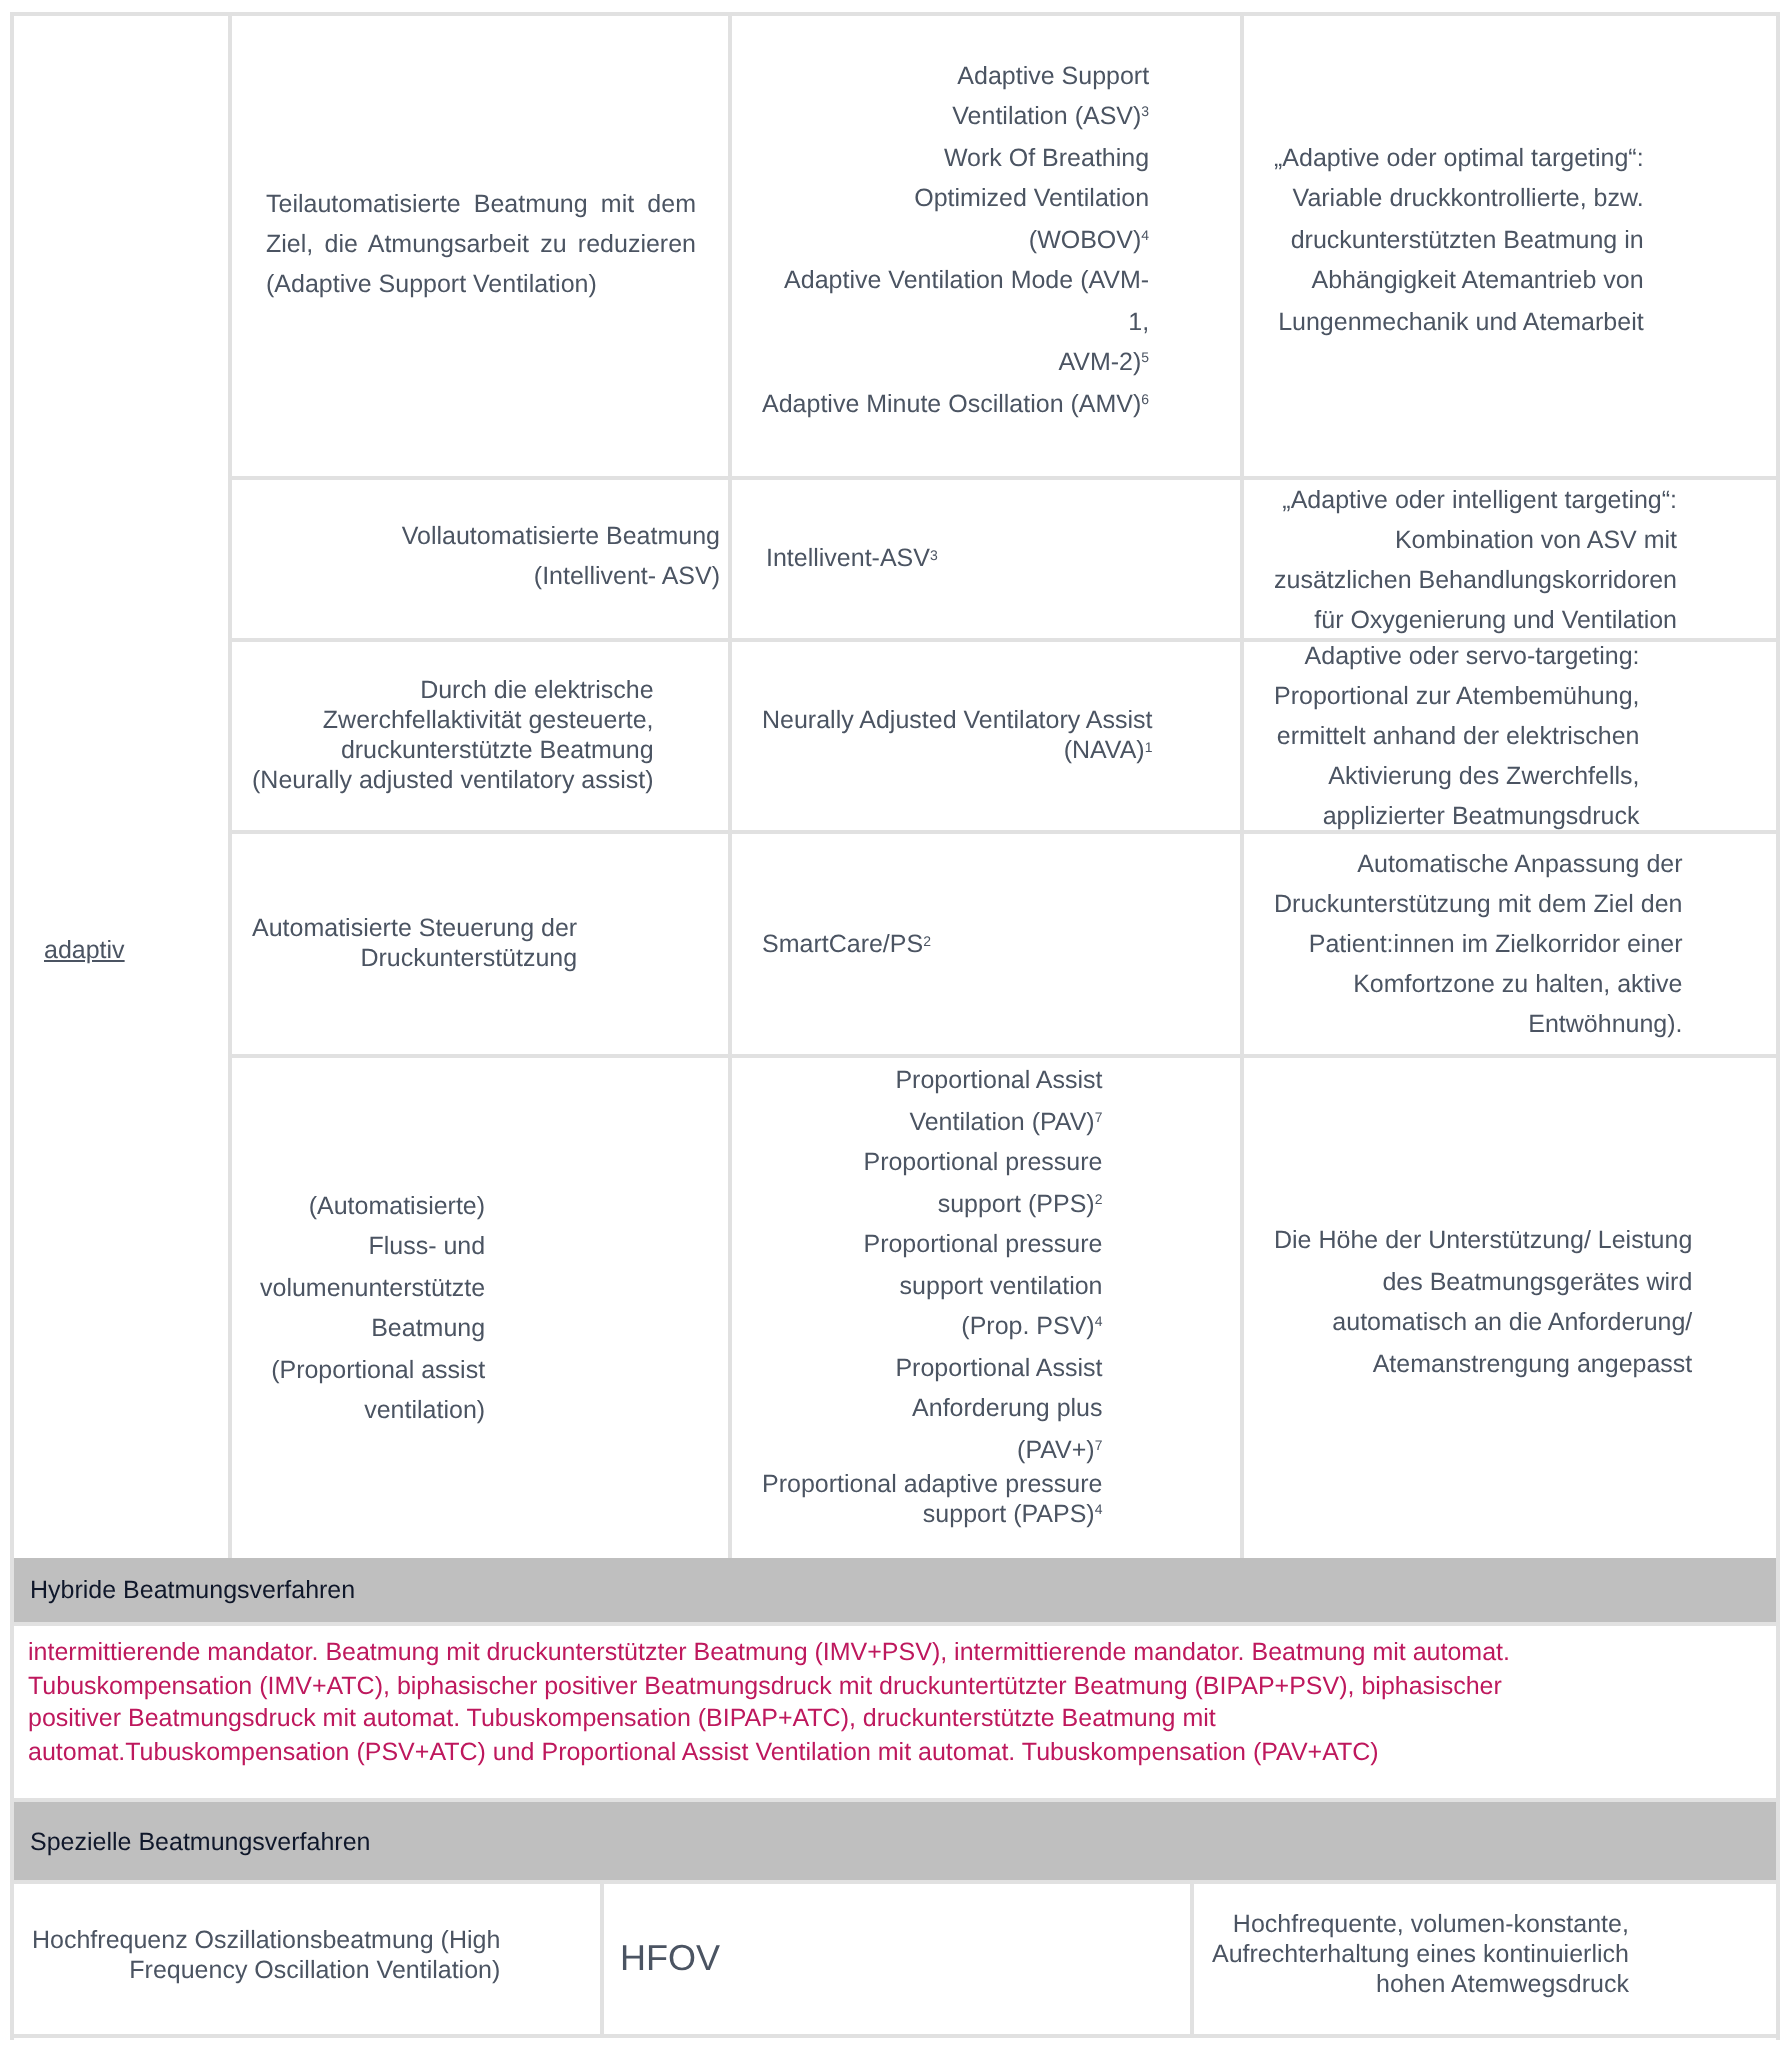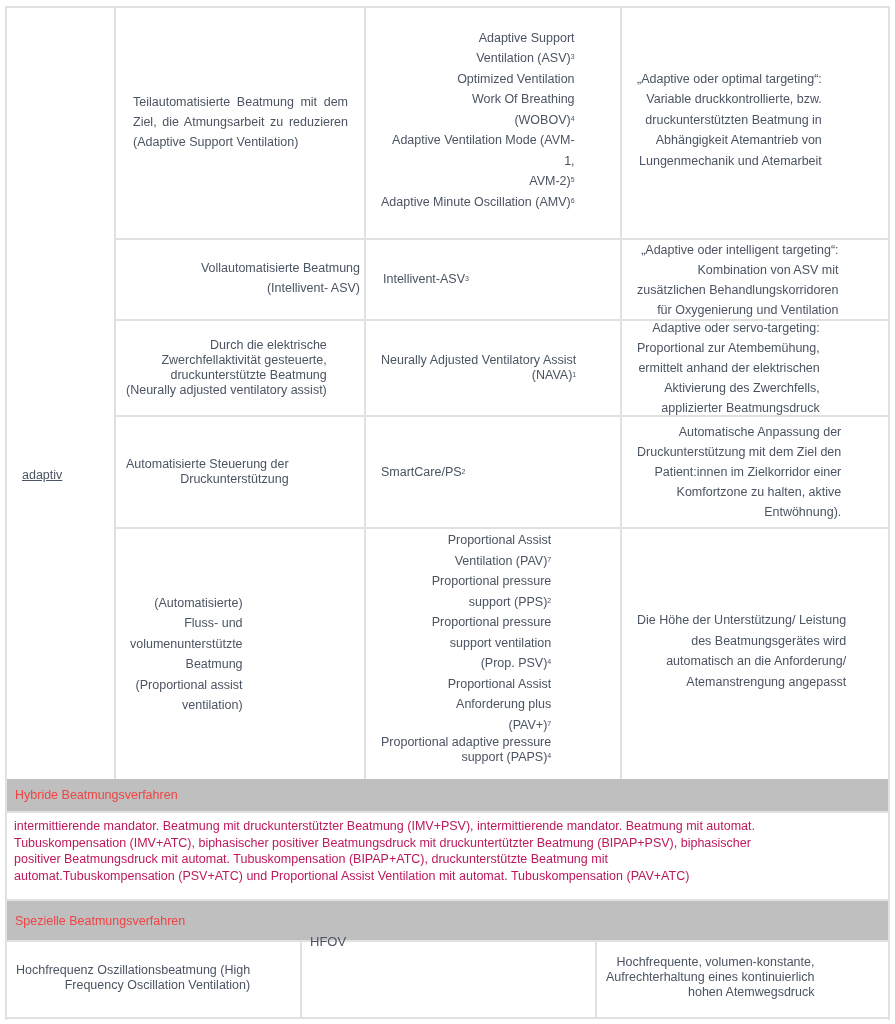--- a/index.html
+++ b/index.html
@@ -7,21 +7,21 @@
          font-family: "Liberation Sans", sans-serif; color: #4b5462; font-size: 12.5px; }
   .abs { position: absolute; box-sizing: border-box; }
   .vline { position: absolute; width: 2px; background: #e1e1e1; }
   .hline { position: absolute; height: 2px; background: #e1e1e1; }
   .cell { position: absolute; box-sizing: border-box; display: flex; align-items: center; line-height: 15px; text-align: right; }
   .cell .txt { white-space: pre-line; }
   .lh20 { line-height: 20.5px; }
   .justify { text-align: justify; text-align-last: left; }
   sup { font-size: 7px; vertical-align: top; position: relative; top: -1px; }
   .grayband { position: absolute; background: #bfbfbf; }
-  .bandtxt { position: absolute; line-height: 15px; color: #ef4444; }
+  .bandtxt { position: absolute; line-height: 15px; color: #0f172a; }
 </style>
 </head>
 <body>
 
 <div>
 
   <div class="hline" style="left:5px; top:6px; width:885px;"></div>
   <div class="vline" style="left:5px; top:6px; height:1014px;"></div>
   <div class="vline" style="left:888px; top:6px; height:1014px;"></div>
   <div class="hline" style="left:5px; top:1017px; width:885px;"></div>
@@ -39,22 +39,22 @@
     <span class="txt">adaptiv</span>
   </div>
 
   <div class="cell justify" style="left:116px; top:8px; width:248px; height:230px; padding:0 16px 2px 17px; line-height:20px;">
     <span class="txt" style="white-space:normal;">Teilautomatisierte Beatmung mit dem Ziel, die Atmungsarbeit zu reduzieren (Adaptive Support Ventilation)</span>
   </div>
   <div class="cell" style="left:366px; top:8px; width:254px; height:230px; padding:0 10px 6px 15px;">
     <div class="modes lh20">
         <div><span>Adaptive Support</span></div>
         <div><span>Ventilation (ASV)</span><sup>3</sup></div>
+        <div><span>Work Of Breathing</span></div>
         <div><span>Optimized Ventilation</span></div>
-        <div><span>Work Of Breathing</span></div>
         <div><span>(WOBOV)</span><sup>4</sup></div>
         <div><span>Adaptive Ventilation Mode (AVM-</span></div>
         <div><span>1,</span></div>
         <div><span>AVM-2)</span><sup>5</sup></div>
         <div><span>Adaptive Minute Oscillation (AMV)</span><sup>6</sup></div>
       </div>
   </div>
   <div class="cell" style="left:622px; top:8px; width:266px; height:230px; padding:0 8px 6px 15px; line-height:20.5px;">
     <span class="txt">„Adaptive oder optimal targeting“:
 Variable druckkontrollierte, bzw.
@@ -158,21 +158,21 @@
   <div class="grayband" style="left:7px; top:901px; width:881px; height:40px;"></div>
   <div class="bandtxt" style="left:15px; top:914px;">Spezielle Beatmungsverfahren</div>
   <div class="hline" style="left:5px; top:940px; width:885px;"></div>
   <div class="vline" style="left:300px; top:941px; height:77px;"></div>
   <div class="vline" style="left:595px; top:941px; height:77px;"></div>
 
   <div class="cell" style="left:3px; top:942px; width:293px; height:75px; padding:0 6px 4px 13px; line-height:15px;">
     <span class="txt">Hochfrequenz Oszillationsbeatmung (High
 Frequency Oscillation Ventilation)</span>
   </div>
-  <div class="cell" style="left:302px; top:904px; width:293px; height:75px; padding:0 6px 0 8px; font-size:13px;">
+  <div class="cell" style="left:302px; top:942px; width:293px; height:75px; padding:0 6px 0 8px; font-size:18px;">
     <span class="txt">HFOV</span>
   </div>
   <div class="cell" style="left:597px; top:942px; width:291px; height:75px; padding:0 6px 4px 9px; line-height:15px;">
     <span class="txt">Hochfrequente, volumen-konstante,
 Aufrechterhaltung eines kontinuierlich
 hohen Atemwegsdruck</span>
   </div>
 </div>
 
 </body></html>

